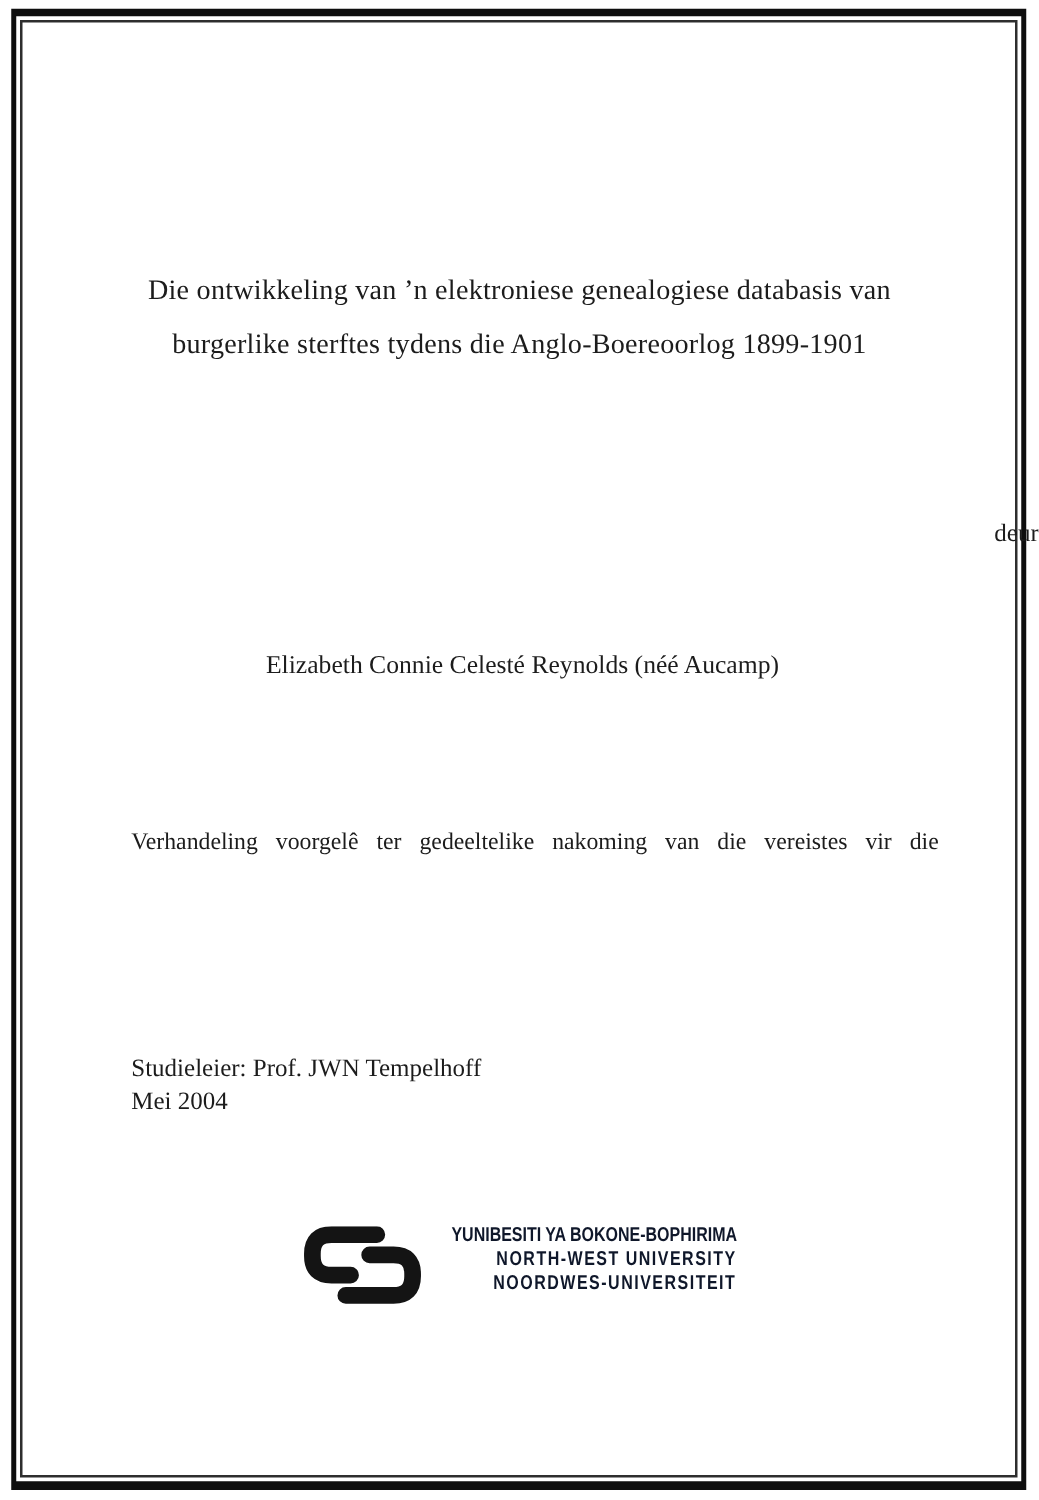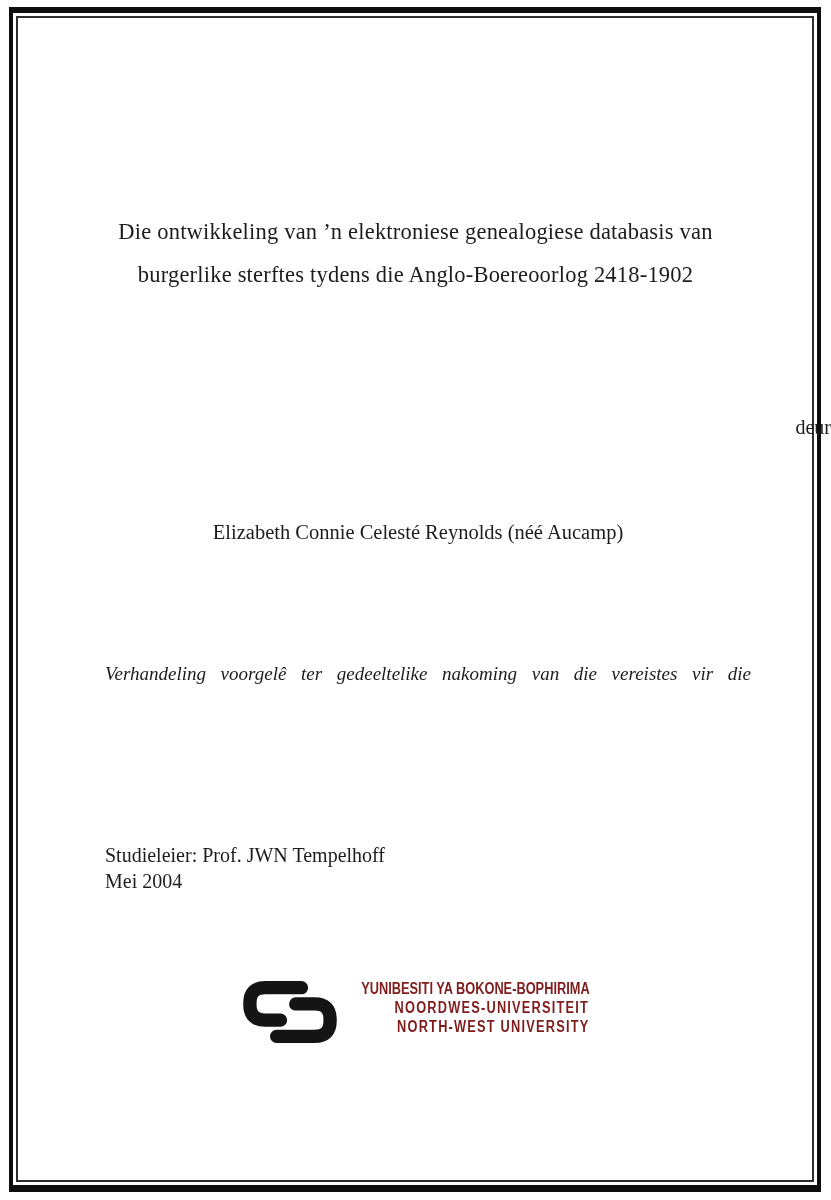--- a/index.html
+++ b/index.html
@@ -56,21 +56,20 @@
   }
   .submission {
     position: absolute;
     top: 661px; left: 105px; right: 80px;
     font-size: 19px;
     line-height: 25.5px;
   }
   .jline {
     text-align: justify;
     text-align-last: justify;
-    font-style: italic;
   }
   .it { font-style: italic; }
   .supervisor-block {
     position: absolute;
     top: 842px; left: 105px;
     font-size: 20px;
     line-height: 26px;
   }
   
   .logo {
@@ -92,41 +91,41 @@
     stroke-width: 14;
     stroke-linecap: round;
   }
   .logo-text {
     margin-left: -34px;
     text-align: right;
     font-family: "Liberation Sans", "DejaVu Sans", sans-serif;
     font-weight: bold;
     font-size: 16px;
     line-height: 19px;
-    color: #7f1d1d;
+    color: #0f172a;
     white-space: nowrap;
   }
   .logo-text .lt {
     display: inline-block;
     transform: scaleX(0.8);
     transform-origin: 100% 50%;
   }
   .logo-text .ls .lt { letter-spacing: 1.5px; }
 </style>
 </head>
 <body>
 
 <div class="page">
 
   <div class="frame-outer"></div>
   <div class="frame-inner"></div>
 
   <h1 class="title">
     <span class="tline">Die ontwikkeling van ’n elektroniese genealogiese databasis van</span>
-    <span class="tline">burgerlike sterftes tydens die Anglo-Boereoorlog 2418-1902</span>
+    <span class="tline">burgerlike sterftes tydens die Anglo-Boereoorlog 1899-1901</span>
   </h1>
 
   <div class="byline">deur</div>
 
   <div class="author">Elizabeth Connie Celesté Reynolds (néé Aucamp)</div>
 
   <div class="submission">
     <div class="jline">Verhandeling voorgelê ter gedeeltelike nakoming van die vereistes vir die</div>
   </div>
 
@@ -135,18 +134,18 @@
     <div>Mei 2004</div>
   </div>
 
   <div class="logo">
     <svg class="logo-mark" viewBox="0 0 100 66" aria-hidden="true">
       <path d="M 62 7 H 24 Q 8 7 8 23 V 25 Q 8 41 24 41 H 40"></path>
       <path d="M 36 58 H 76 Q 92 58 92 42 V 40 Q 92 24 76 24 H 56"></path>
     </svg>
     <div class="logo-text">
       <div><span class="lt">YUNIBESITI YA BOKONE-BOPHIRIMA</span></div>
+      <div class="ls"><span class="lt">NORTH-WEST UNIVERSITY</span></div>
       <div class="ls"><span class="lt">NOORDWES-UNIVERSITEIT</span></div>
-      <div class="ls"><span class="lt">NORTH-WEST UNIVERSITY</span></div>
     </div>
   </div>
 
 </div>
 
 </body></html>

